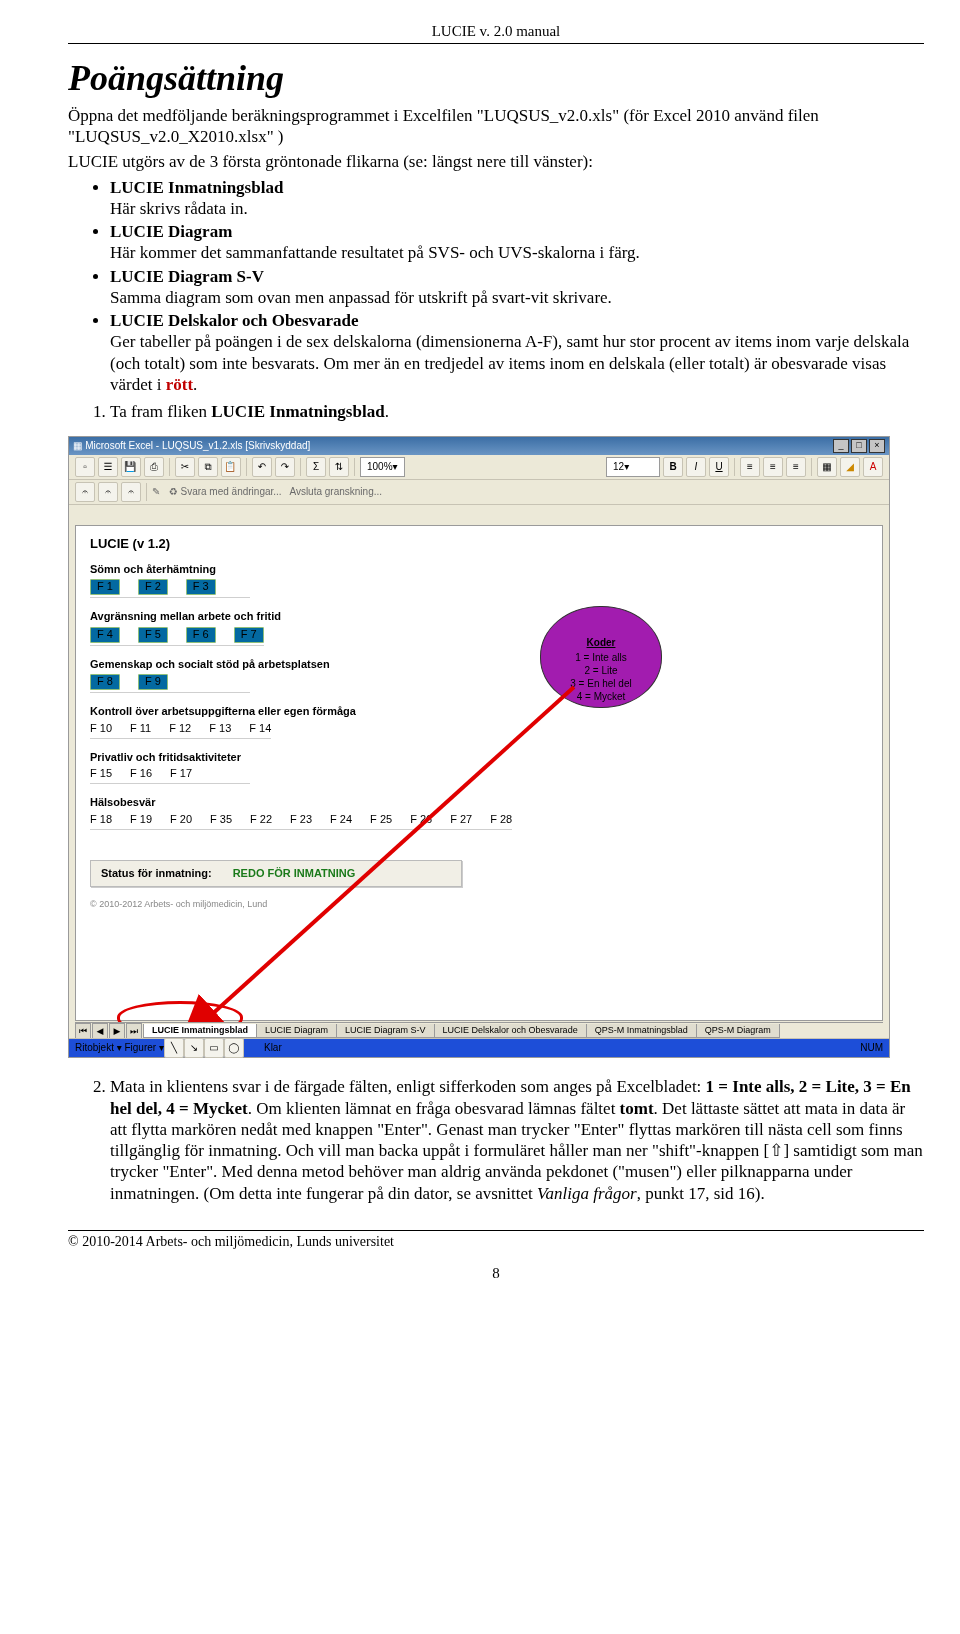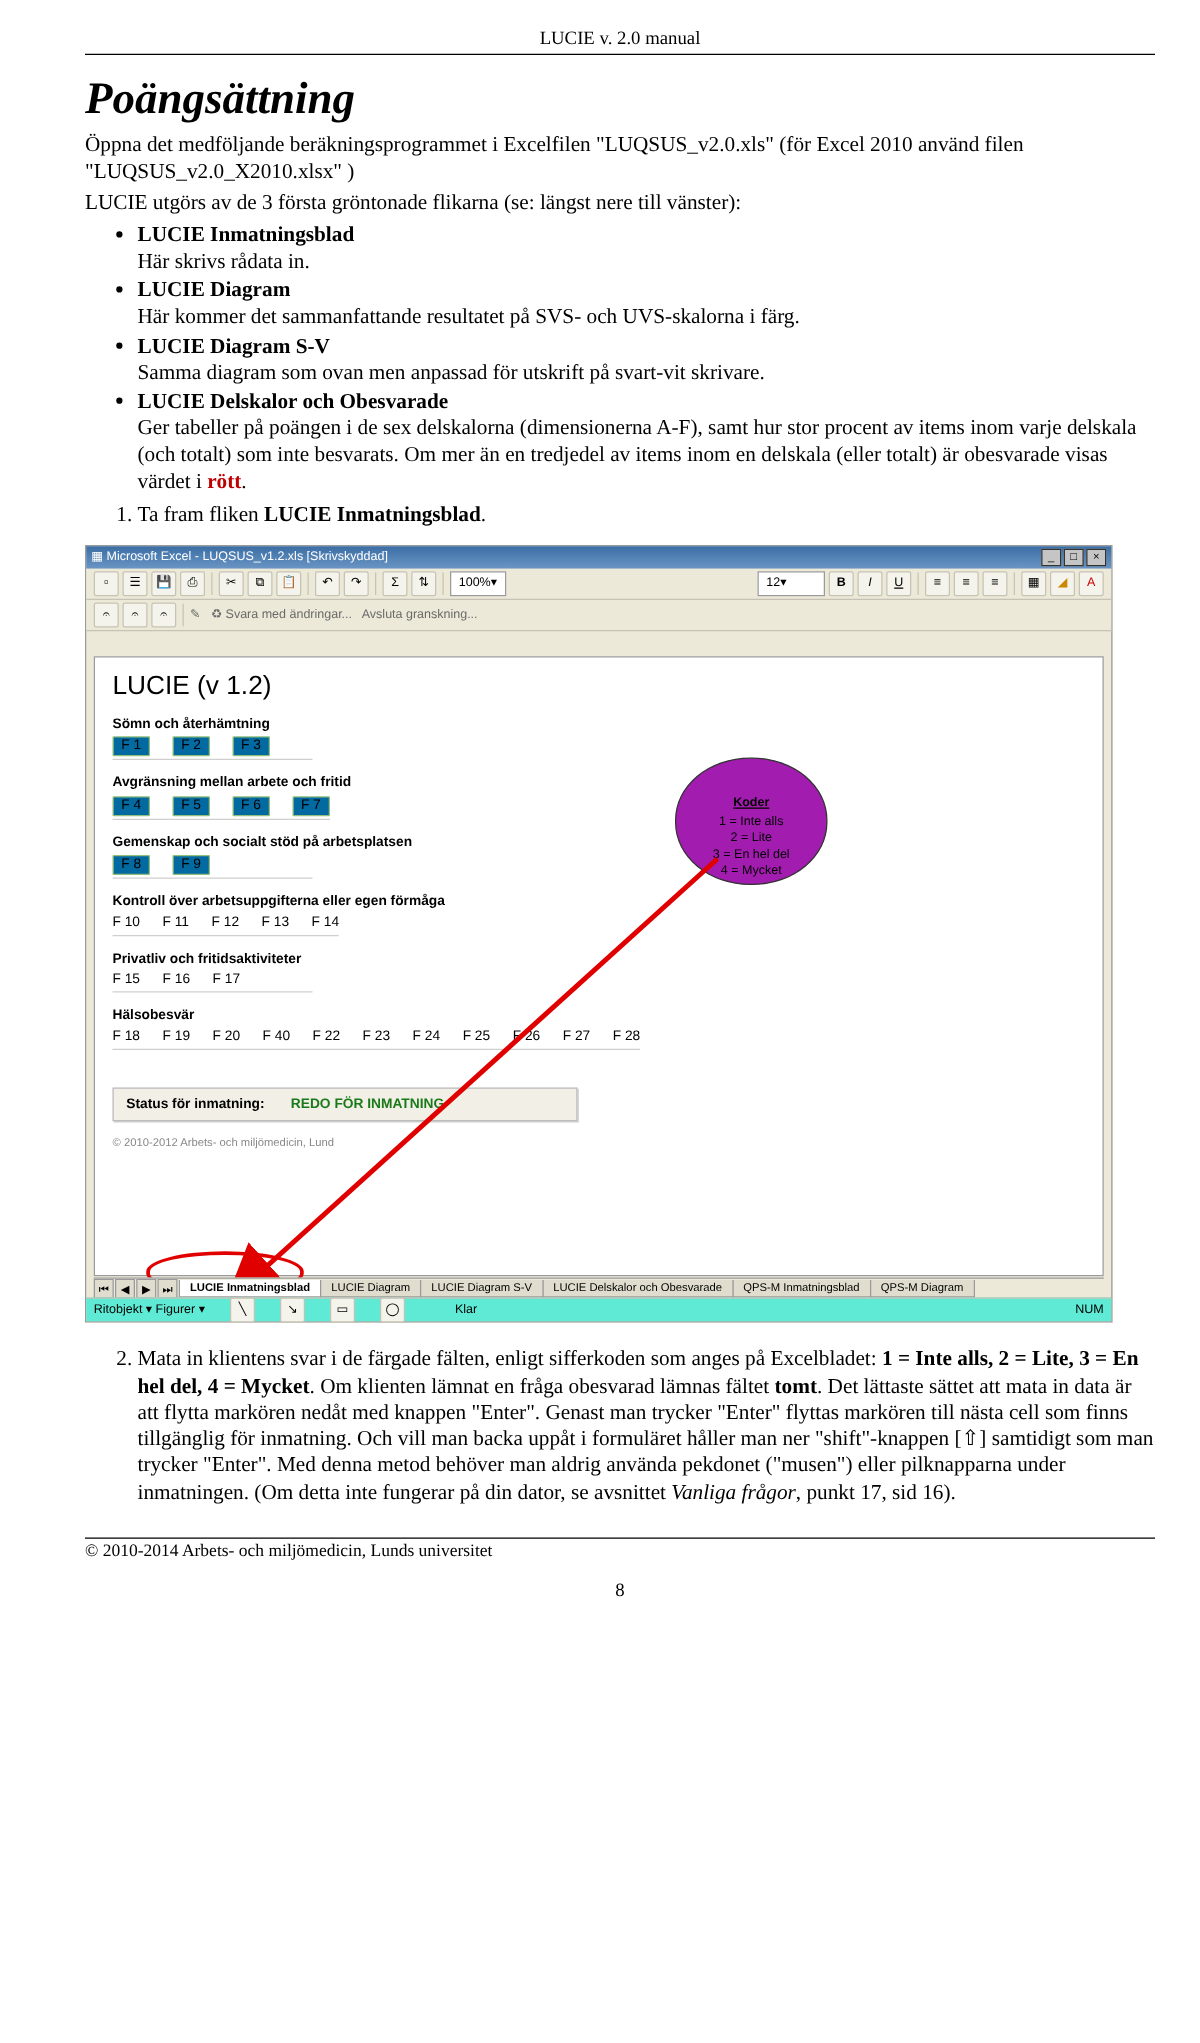--- a/index.html
+++ b/index.html
@@ -132,22 +132,22 @@
     position: absolute;
     top: 88px; left: 6px; right: 6px; bottom: 36px;
     background: #fff;
     border: 1px solid #9a9a9a;
     overflow: hidden;
   }
   .sheet-pad {
     padding: 10px 14px;
   }
   .app-title {
-    font-weight: normal;
-    font-size: 21px;
+    font-weight: bold;
+    font-size: 13px;
     margin-bottom: 10px;
   }
   .grp {
     margin: 10px 0 12px 0;
   }
   .grp-title {
     font-weight: bold;
     font-size: 11px;
     margin-bottom: 2px;
   }
@@ -253,25 +253,25 @@
     white-space: nowrap;
   }
   .ws-tabs .tab.active {
     background: #fff;
     font-weight: bold;
   }
   .drawbar {
     position: absolute;
     left: 0; right: 0; bottom: 0;
     height: 18px;
-    background: #5eead4;
+    background: #1d4ed8;
     border-top: 1px solid #c7c3b4;
     display: flex;
     align-items: center;
-    gap: 20px;
+    gap: 0;
     padding: 0 6px;
     font-size: 10px;
   }
   .drawbar .right { margin-left: auto; }
   
   .footer {
     margin-top: 26px;
     border-top: 1px solid #000;
     padding-top: 2px;
     font-size: 14px;
@@ -426,21 +426,21 @@
                 <span class="plain">F 16</span>
                 <span class="plain">F 17</span>
               </div>
             </div>
             <div class="grp">
               <div class="grp-title">Hälsobesvär</div>
               <div class="fields">
                 <span class="plain">F 18</span>
                 <span class="plain">F 19</span>
                 <span class="plain">F 20</span>
-                <span class="plain">F 40</span>
+                <span class="plain">F 35</span>
                 <span class="plain">F 22</span>
                 <span class="plain">F 23</span>
                 <span class="plain">F 24</span>
                 <span class="plain">F 25</span>
                 <span class="plain">F 26</span>
                 <span class="plain">F 27</span>
                 <span class="plain">F 28</span>
               </div>
             </div>
           </div>

